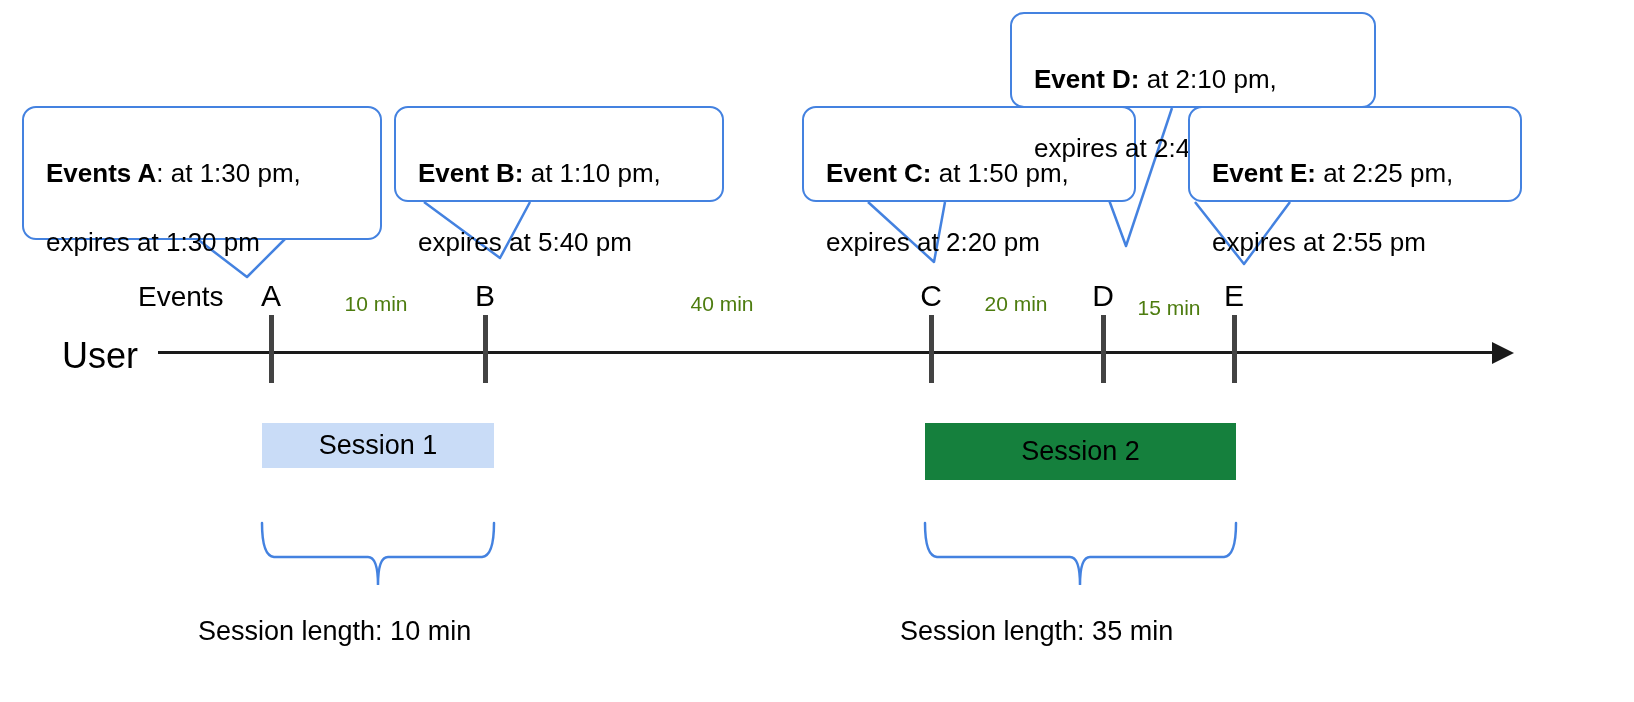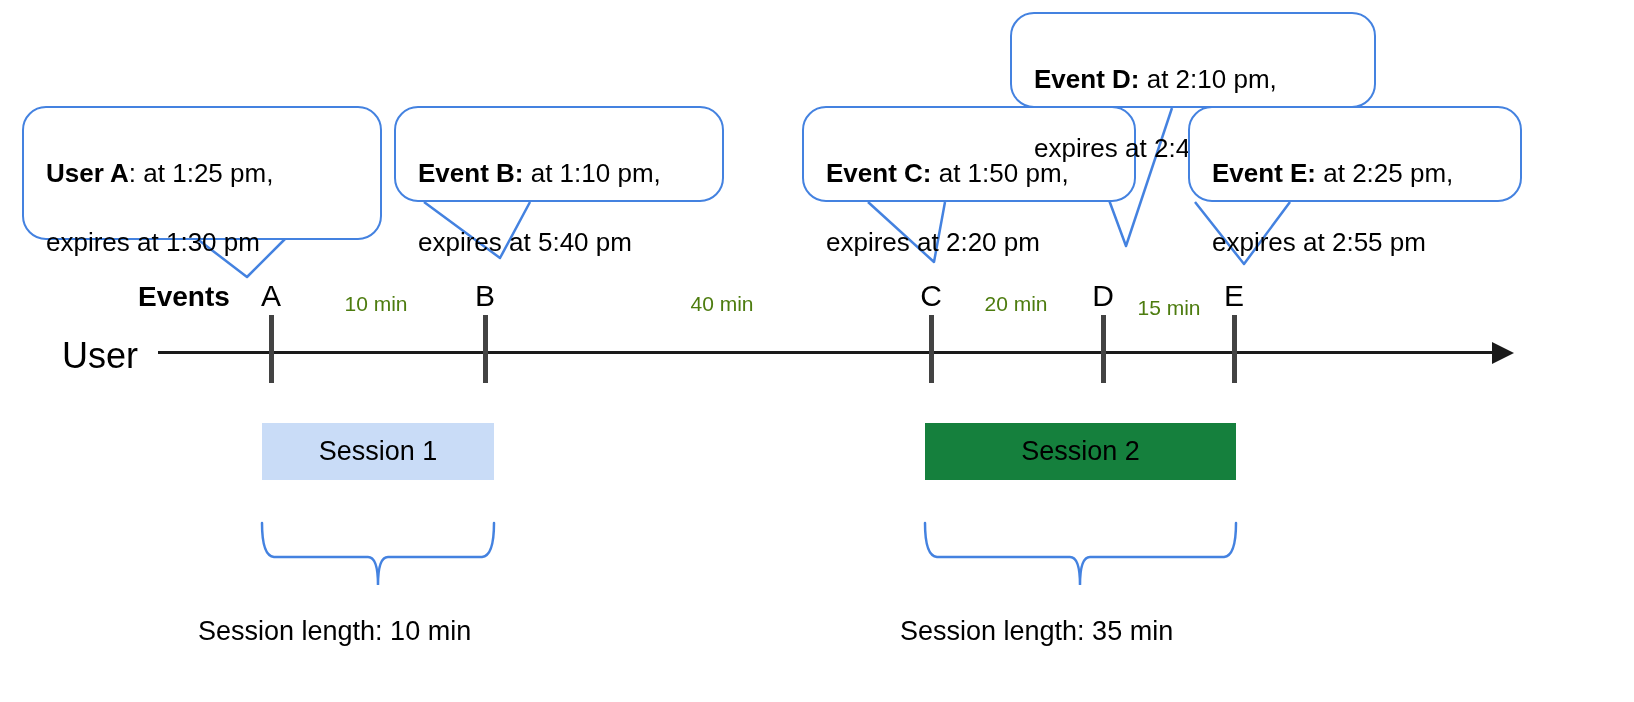--- a/index.html
+++ b/index.html
@@ -16,21 +16,21 @@
     width: 1634px;
     height: 702px;
     overflow: hidden;
     background: #ffffff;
   }
   
   .callout {
     position: absolute;
     box-sizing: border-box;
     border: 2.5px solid #4482e0;
-    border-radius: 24px;
+    border-radius: 14px;
     background: #ffffff;
     padding: 14px 18px 14px 22px;
     font-size: 26px;
     line-height: 1.32;
     color: #000000;
     white-space: pre-line;
     z-index: 6;
   }
   .callout b {
     font-weight: bold;
@@ -81,21 +81,21 @@
     color: #4d7c0f;
     text-align: center;
     z-index: 3;
   }
   .row-label {
     position: absolute;
     line-height: 1;
     color: #000000;
     z-index: 3;
   }
-  .row-label.events { font-size: 28px; font-weight: bold; }
+  .row-label.events { font-size: 28px; }
   .row-label.user   { font-size: 36px; }
   
   .session-box {
     position: absolute;
     display: flex;
     align-items: center;
     justify-content: center;
     font-size: 27px;
     color: #000000;
     z-index: 3;
@@ -125,21 +125,21 @@
     <path d="M 1075 108 L 1126 246 L 1172 108" fill="#ffffff" stroke="#4482e0" stroke-width="2.5" stroke-linejoin="round"></path>
 
     <path d="M 1195 202 L 1244 264 L 1290 202" fill="#ffffff" stroke="#4482e0" stroke-width="2.5" stroke-linejoin="round"></path>
 
     <path d="M 262 523 Q 262 556 274 557 L 368 557 Q 378 557 378 585 Q 378 557 388 557 L 482 557 Q 494 556 494 523" fill="none" stroke="#4482e0" stroke-width="2.5" stroke-linecap="round"></path>
 
     <path d="M 925 523 Q 925 556 937 557 L 1070 557 Q 1080 557 1080 585 Q 1080 557 1090 557 L 1224 557 Q 1236 556 1236 523" fill="none" stroke="#4482e0" stroke-width="2.5" stroke-linecap="round"></path>
   </svg>
 
   <div class="callout" style="left:22px; top:106px; width:360px; height:134px;">
-    <span class="ln"><b>User A</b><span>: at 1:25 pm,</span></span>
+    <span class="ln"><b>Events A</b><span>: at 1:30 pm,</span></span>
     <span class="ln">expires at 1:30 pm</span>
   </div>
 
   <div class="callout" style="left:394px; top:106px; width:330px; height:96px;">
     <span class="ln"><b>Event B:</b><span> at 1:10 pm,</span></span>
     <span class="ln">expires at 5:40 pm</span>
   </div>
 
   <div class="callout" style="left:802px; top:106px; width:334px; height:96px;">
     <span class="ln"><b>Event C:</b><span> at 1:50 pm,</span></span>
@@ -172,19 +172,19 @@
   <div class="tick-label" style="left:465px; top:281px; width:40px;">B</div>
   <div class="tick-label" style="left:911px; top:281px; width:40px;">C</div>
   <div class="tick-label" style="left:1083px; top:281px; width:40px;">D</div>
   <div class="tick-label" style="left:1214px; top:281px; width:40px;">E</div>
 
   <div class="gap-label" style="left:326px; top:293px; width:100px;">10 min</div>
   <div class="gap-label" style="left:672px; top:293px; width:100px;">40 min</div>
   <div class="gap-label" style="left:966px; top:293px; width:100px;">20 min</div>
   <div class="gap-label" style="left:1124px; top:297px; width:90px;">15 min</div>
 
-  <div class="session-box" style="left:262px; top:423px; width:232px; height:57px; background:#c9dcf7;">Session 1</div>
+  <div class="session-box" style="left:262px; top:423px; width:232px; height:45px; background:#c9dcf7;">Session 1</div>
   <div class="session-box" style="left:925px; top:423px; width:311px; height:57px; background:#15803d;">Session 2</div>
 
   <div class="brace-label" style="left:198px; top:618px; width:360px;">Session length: 10 min</div>
   <div class="brace-label" style="left:900px; top:618px; width:360px;">Session length: 35 min</div>
 
 </div>
 
 </body></html>

